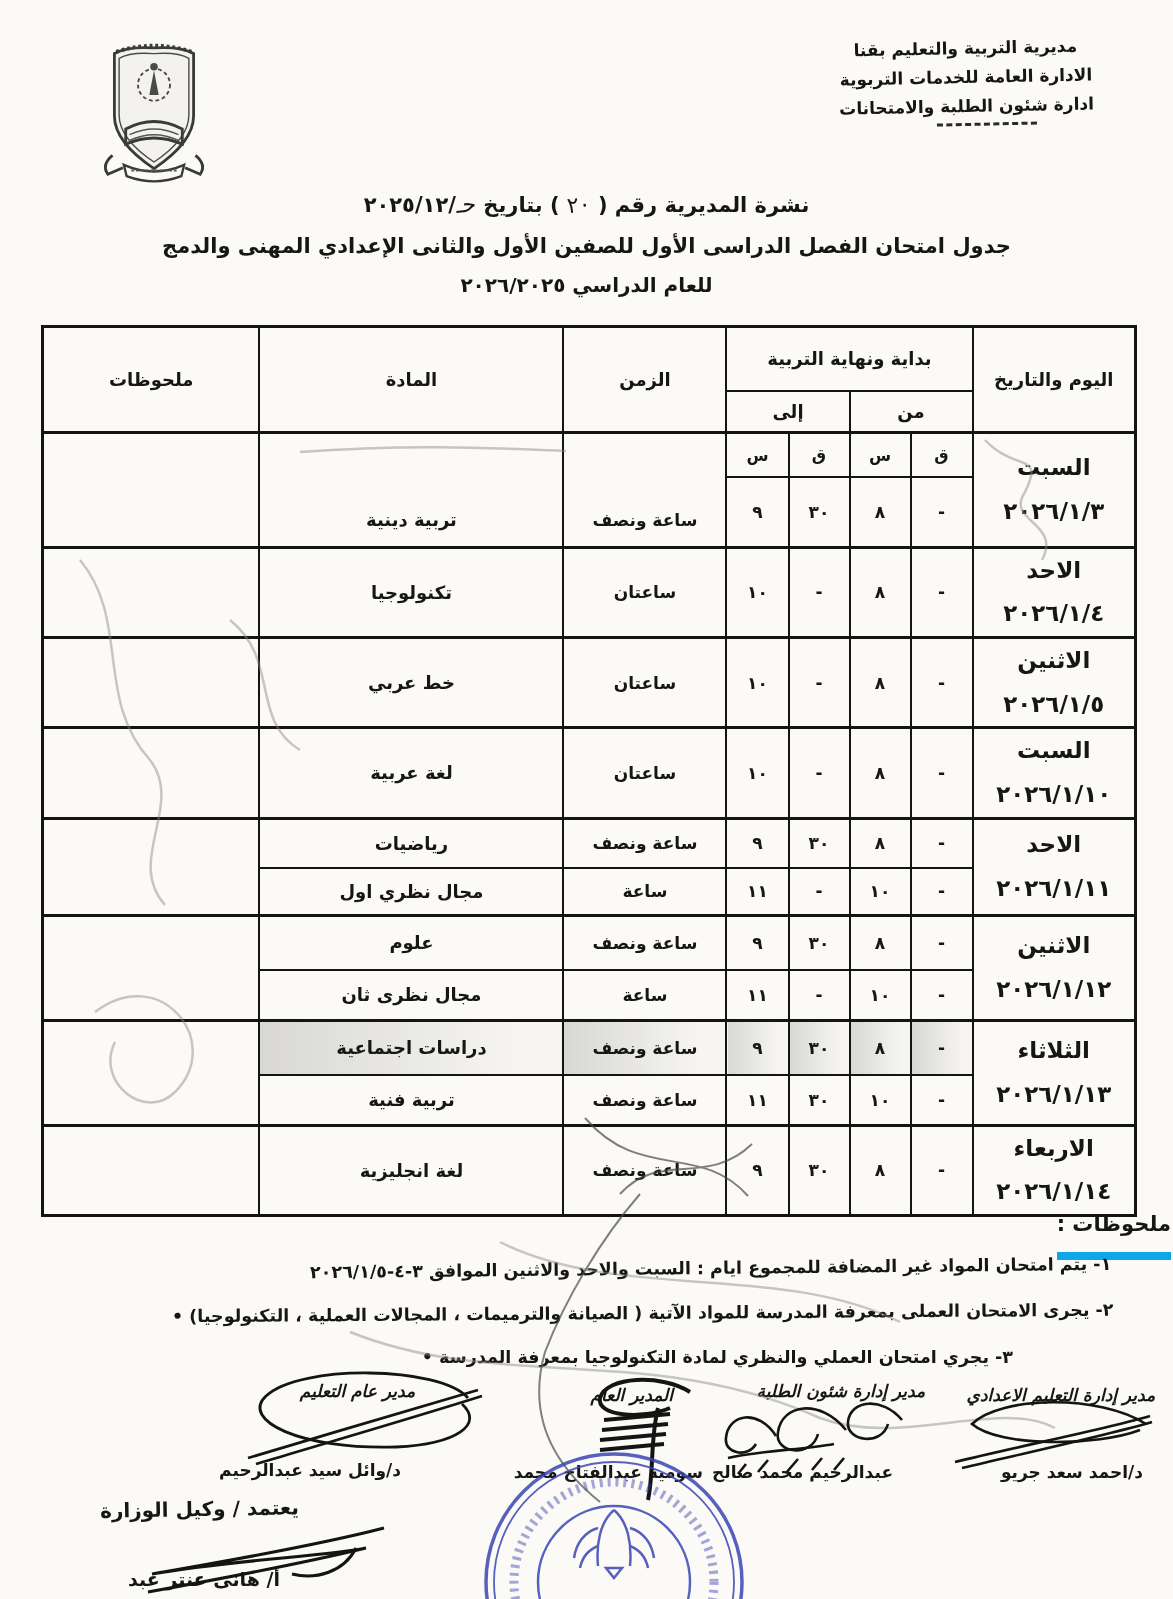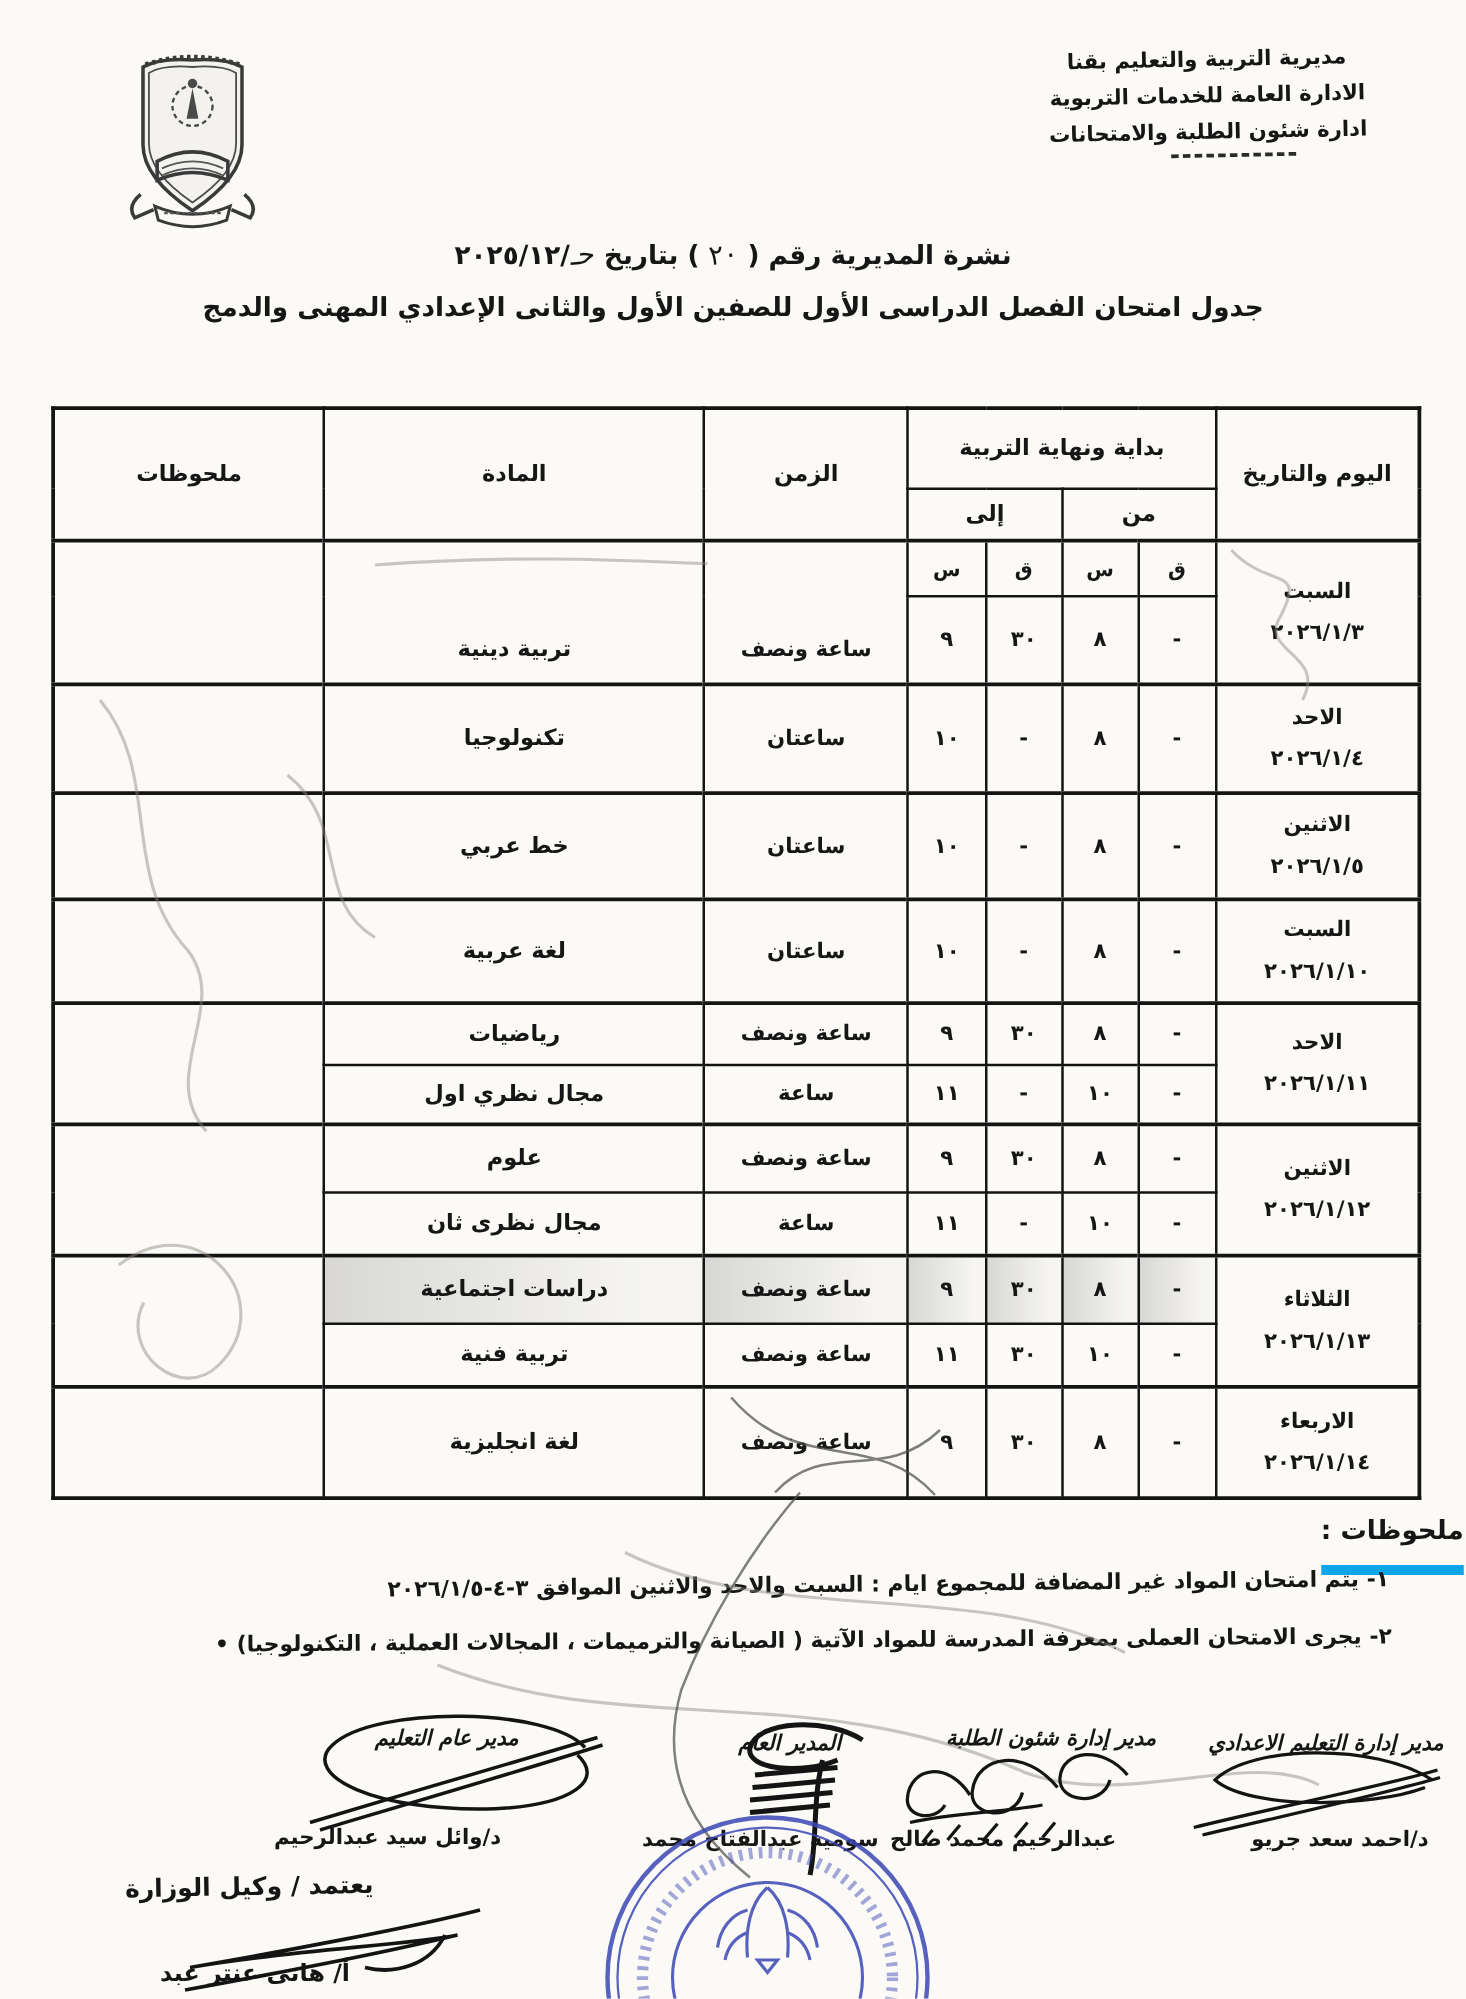--- a/index.html
+++ b/index.html
@@ -36,21 +36,21 @@
     border:3px solid #141414;
     background:transparent;
   }
   .tbl th,.tbl td{
     border:2px solid #141414;text-align:center;vertical-align:middle;
     font-weight:700;padding:0;overflow:hidden;
   }
   .tbl th{font-size:18px;}
   .tbl td{font-size:17px;}
   .tbl .mini{font-size:16px;height:42px;}
-  .tbl .day{font-size:17px;line-height:1.9;}
+  .tbl .day{font-size:23px;line-height:1.9;}
   .tbl .subject-cell{font-size:18px;}
   .tbl tr.band td{border-top:3px solid #141414;}
   .tbl td.low{vertical-align:bottom;padding-bottom:16px;}
   .smudge{background:linear-gradient(90deg, rgba(168,168,168,.42), rgba(210,210,208,.12) 85%);}
   
   .notes-head{
     position:absolute;top:1212px;right:2px;font-size:21px;font-weight:700;
   }
   .notes-head span{border-bottom:8px solid #0ea5e9;padding-bottom:16px;}
   .note-line{position:absolute;right:62px;font-size:17.5px;font-weight:700;white-space:nowrap;}
@@ -98,20 +98,21 @@
   </div>
 
   <div class="titles">
     <div class="t1">
       <span>نشرة المديرية رقم (</span>
       <span class="hand">٢٠</span>
       <span>) بتاريخ</span>
       <span class="hand">حـ</span><span class="ltr">٢٠٢٥/١٢/</span>
     </div>
     <div class="t2">جدول امتحان الفصل الدراسى الأول للصفين الأول والثانى الإعدادي المهنى والدمج</div>
+    <div class="t3">للعام الدراسي ٢٠٢٦/٢٠٢٥</div>
   </div>
 
   <table class="tbl" dir="rtl">
     <colgroup>
       <col style="width:163px">
         <col style="width:62px">
         <col style="width:61px">
         <col style="width:61px">
       <col style="width:62px">
         <col style="width:163px">
@@ -273,20 +274,21 @@
       <td></td>
     </tr>
   </tbody>
     </table>
 
   <div class="notes-head">
     <span>ملحوظات :</span>
   </div>
   <div class="note-line n1">١- يتم امتحان المواد غير المضافة للمجموع ايام : السبت والاحد والاثنين الموافق ٣-٤-٢٠٢٦/١/٥</div>
   <div class="note-line n2">٢- يجرى الامتحان العملى بمعرفة المدرسة للمواد الآتية ( الصيانة والترميمات ، المجالات العملية ، التكنولوجيا) •</div>
+  <div class="note-line n3">٣- يجري امتحان العملي والنظري لمادة التكنولوجيا بمعرفة المدرسة •</div>
 
   <div class="sig-title st1">مدير إدارة التعليم الاعدادي</div>
   <div class="sig-name  sn1">د/احمد سعد جريو</div>
   <div class="sig-title st2">مدير إدارة شئون الطلبة</div>
   <div class="sig-name  sn2">عبدالرحيم محمد صالح</div>
   <div class="sig-title st3">المدير العام</div>
   <div class="sig-name  sn3">سومية عبدالفتاح محمد</div>
   <div class="sig-title st4">مدير عام التعليم</div>
   <div class="sig-name  sn4">د/وائل سيد عبدالرحيم</div>
 

